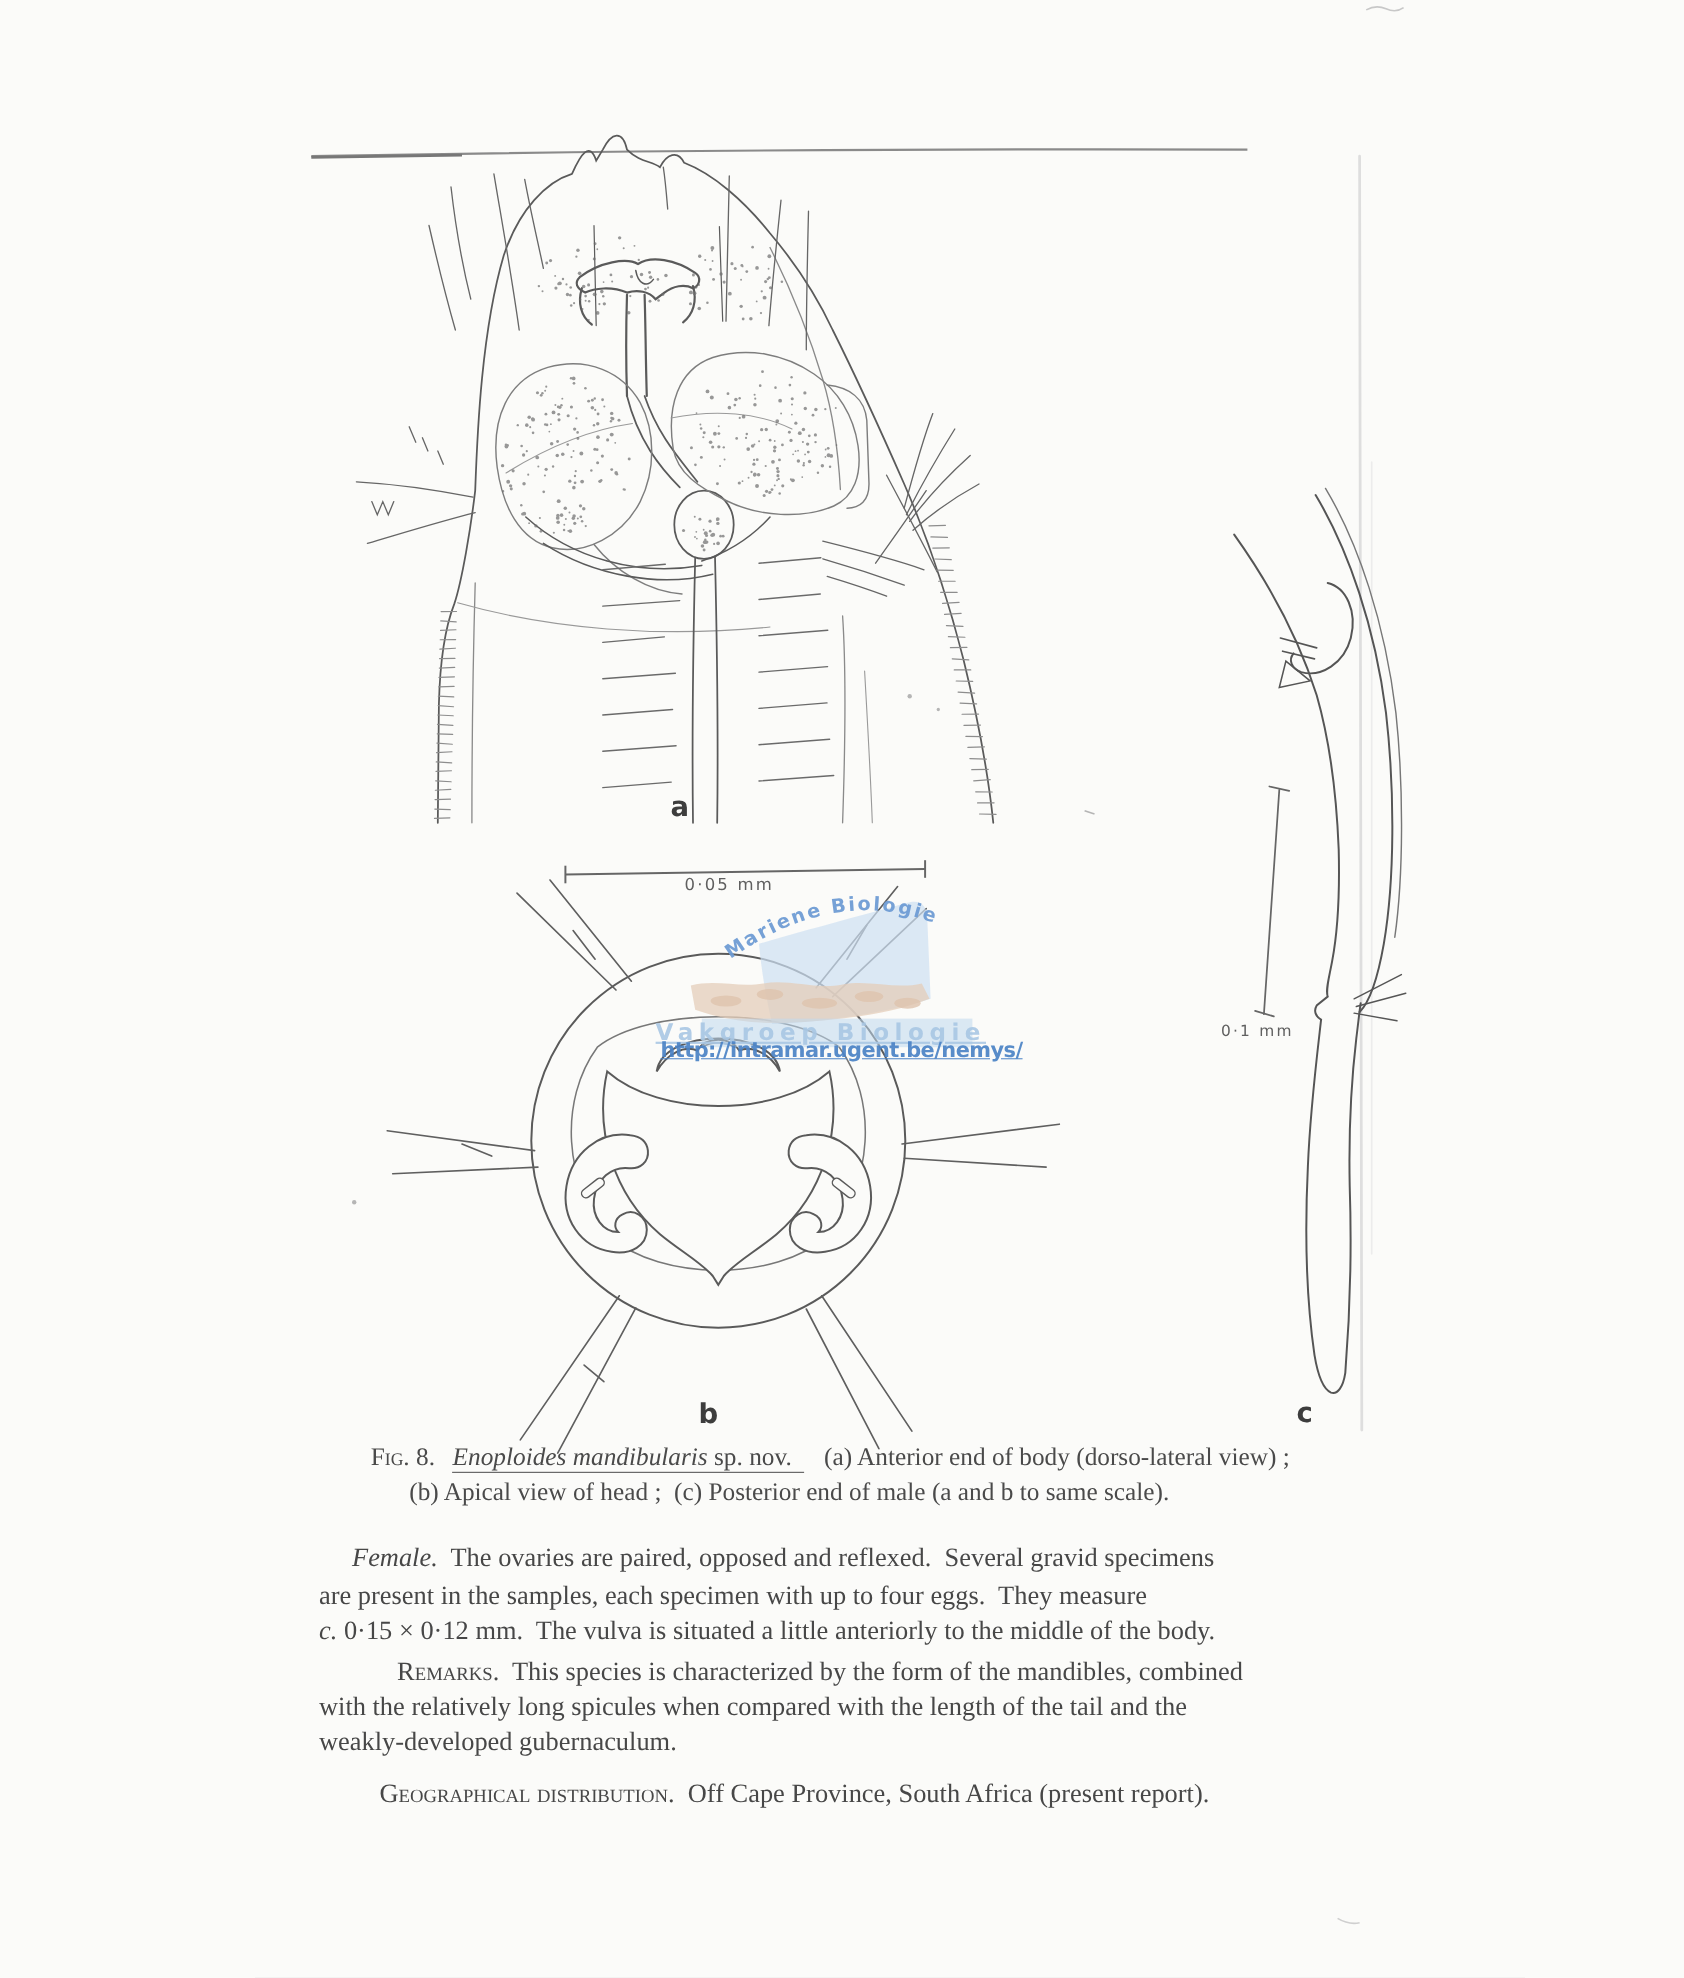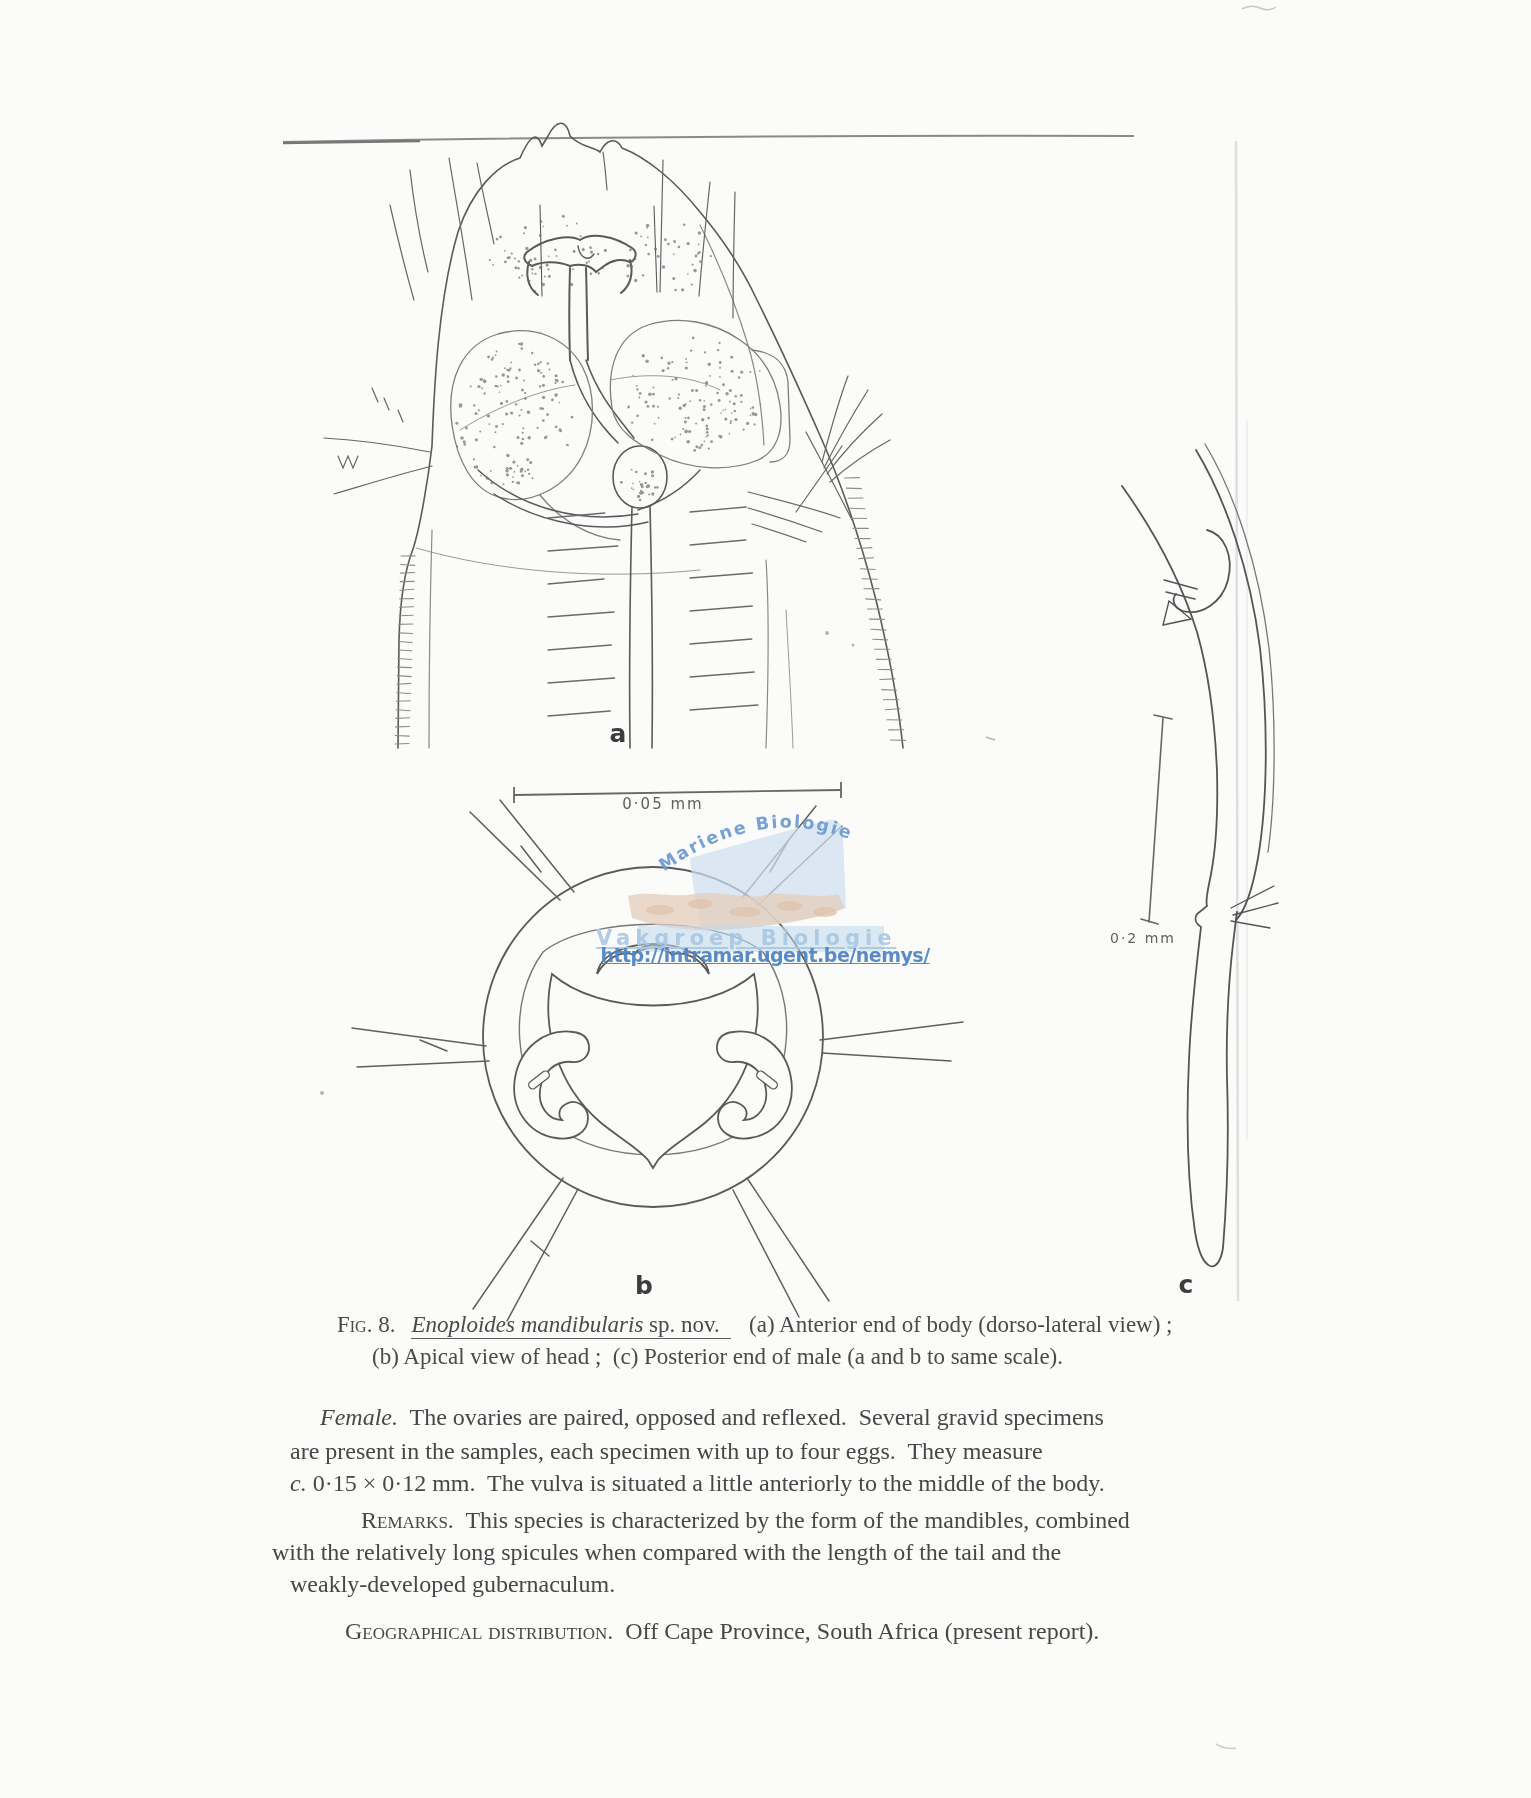--- a/index.html
+++ b/index.html
@@ -658,38 +658,38 @@
   </svg>
 
   <div class="abs wm-band-text" style="left:596px;top:926px;width:290px;">Vakgroep Biologie</div>
   <div class="abs wm-url" style="left:595px;top:944px;width:340px;text-decoration:underline;">http://intramar.ugent.be/nemys/</div>
 
   <div class="abs fig-label" style="left:605px;top:719px;width:26px;">a</div>
   <div class="abs fig-label" style="left:631px;top:1271px;width:26px;">b</div>
   <div class="abs fig-label" style="left:1173px;top:1270px;width:26px;">c</div>
 
   <div class="abs scale-label" style="left:593px;top:795px;width:140px;">0·05 mm</div>
-  <div class="abs scale-label" style="left:1083px;top:930px;width:120px;font-size:14px;">0·2 mm</div>
+  <div class="abs scale-label" style="left:1083px;top:930px;width:120px;font-size:14px;">0·1 mm</div>
 
   <div class="abs caption-line" style="left:337px;top:1312px;">
     <span class="sc">Fig. 8.</span><span class="u gap-s"><span class="it">Enoploides mandibularis</span><span> sp. nov.&nbsp;&nbsp;</span></span><span class="gap-m">&nbsp;(a) Anterior end of body (dorso-lateral view) ;</span>
   </div>
   <div class="abs caption-line" style="left:372px;top:1344px;">(b) Apical view of head ;&nbsp; (c) Posterior end of male (a and b to same scale).</div>
 
   <div class="abs body-line" style="left:320px;top:1404px;">
     <span class="it">Female.</span><span>&nbsp; The ovaries are paired, opposed and reflexed.&nbsp; Several gravid specimens</span>
   </div>
   <div class="abs body-line" style="left:290px;top:1438px;">are present in the samples, each specimen with up to four eggs.&nbsp; They measure</div>
   <div class="abs body-line" style="left:290px;top:1470px;">
     <span class="it">c.</span><span>&nbsp;0·15 × 0·12 mm.&nbsp; The vulva is situated a little anteriorly to the middle of the body.</span>
   </div>
 
   <div class="abs body-line" style="left:361px;top:1507px;">
     <span class="sc">Remarks.</span><span>&nbsp; This species is characterized by the form of the mandibles, combined</span>
   </div>
-  <div class="abs body-line" style="left:272px;top:1539px;">with the relatively long spicules when compared with the length of the tail and the</div>
+  <div class="abs body-line" style="left:290px;top:1539px;">with the relatively long spicules when compared with the length of the tail and the</div>
   <div class="abs body-line" style="left:290px;top:1571px;">weakly-developed gubernaculum.</div>
 
   <div class="abs body-line" style="left:345px;top:1618px;">
     <span class="sc">Geographical distribution.</span><span>&nbsp; Off Cape Province, South Africa (present report).</span>
   </div>
 
 </div>
 
 </body></html>

